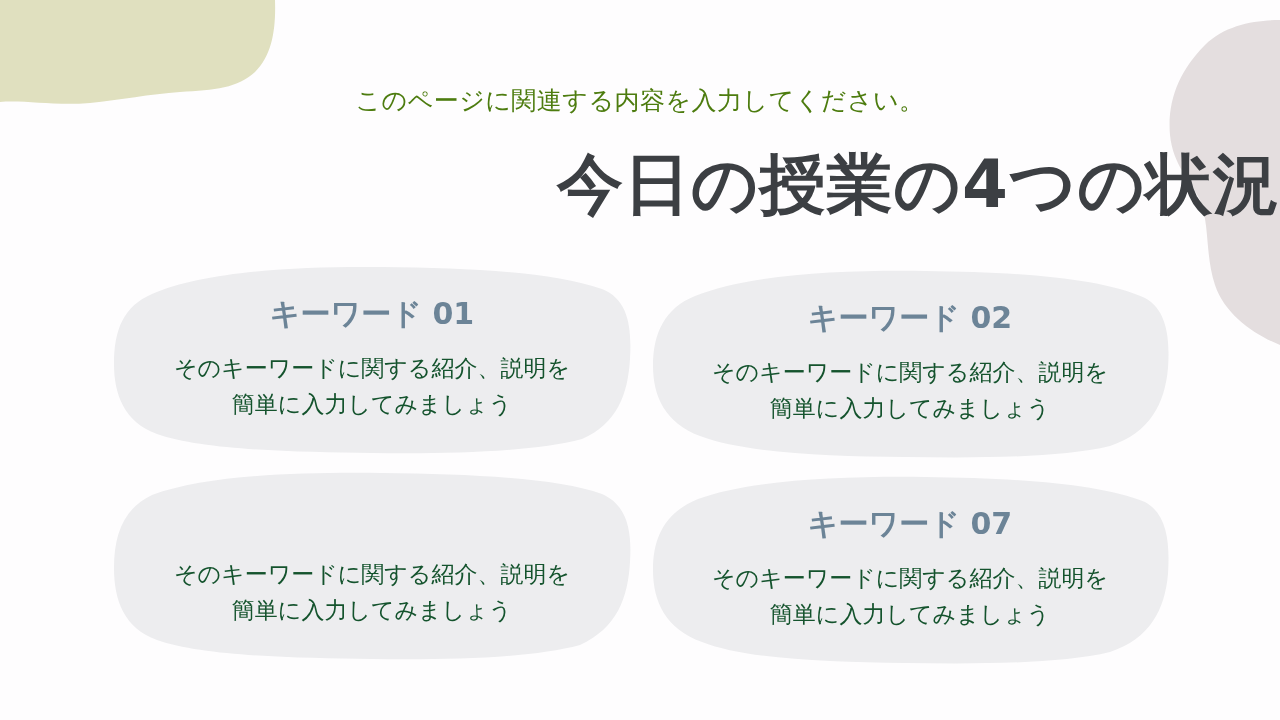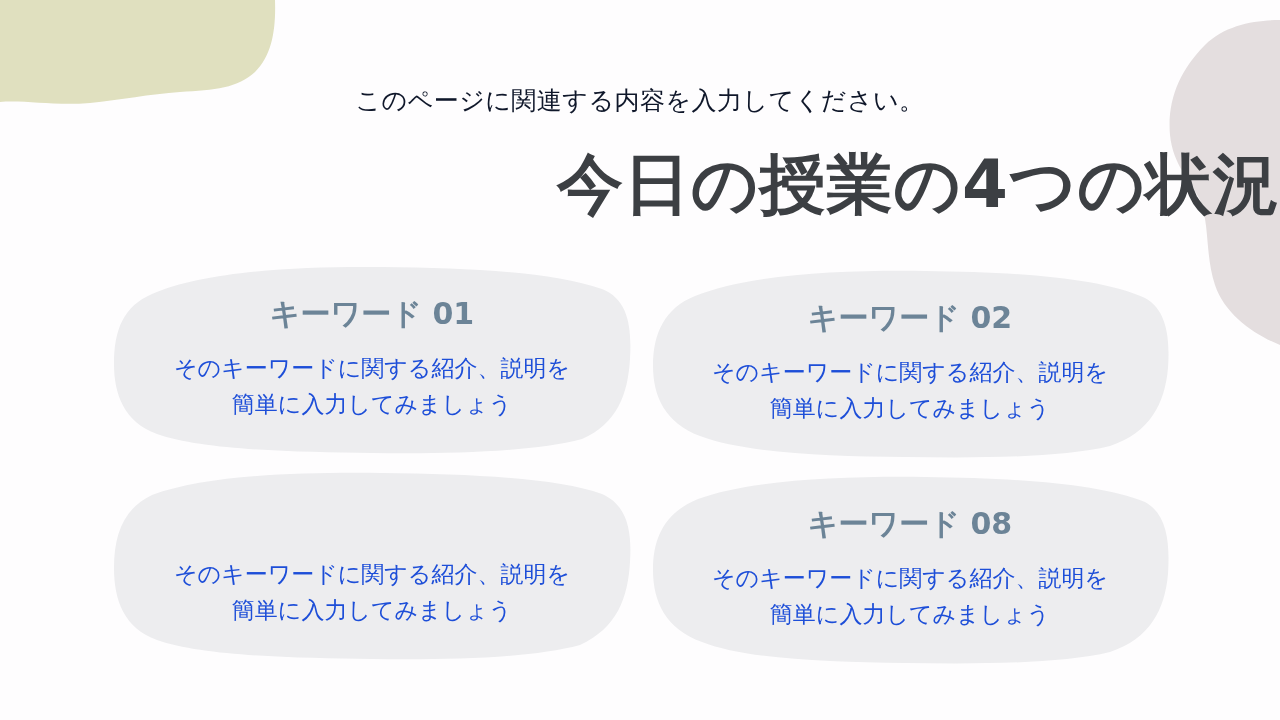--- a/index.html
+++ b/index.html
@@ -32,21 +32,21 @@
     width: 115px;
     height: 330px;
   }
   .subtitle {
     position: absolute;
     left: 0;
     width: 1280px;
     top: 84px;
     text-align: center;
     font-size: 25px;
-    color: #0f172a;
+    color: #4d7c0f;
     letter-spacing: 0.5px;
   }
   .title {
     position: absolute;
     left: 0;
     width: 1280px;
     top: 140px;
     text-align: right;
     font-size: 66px;
     font-weight: bold;
@@ -82,21 +82,21 @@
     font-weight: bold;
     color: #6c8497;
   }
   .card-desc {
     position: absolute;
     left: 0;
     width: 520px;
     top: 86px;
     font-size: 23px;
     line-height: 36px;
-    color: #1d4ed8;
+    color: #14532d;
   }
   #card-1 { left: 112px; top: 264px; }
   #card-2 { left: 650px; top: 268px; }
   #card-3 { left: 112px; top: 470px; }
   #card-4 { left: 650px; top: 474px; }
 </style>
 </head>
 <body>
 
 <div class="slide">
@@ -148,21 +148,21 @@
         <div>簡単に入力してみましょう</div>
       </div>
     </div>
   </div>
 
   <div class="card" id="card-4">
     <svg class="card-bg" viewBox="0 0 520 190" preserveAspectRatio="none">
       <path d="M48,25 C100,6 190,2 275,3 C370,4 450,10 495,28 C517,40 520,68 518,100 C515,135 500,165 460,178 C410,190 330,190 255,189 C175,188 95,185 52,168 C16,155 3,128 3,96 C3,62 16,38 48,25 Z" fill="#ededef"></path>
     </svg>
     <div class="card-inner">
-      <div class="card-title">キーワード 08</div>
+      <div class="card-title">キーワード 07</div>
       <div class="card-desc">
         <div>そのキーワードに関する紹介、説明を</div>
         <div>簡単に入力してみましょう</div>
       </div>
     </div>
   </div>
 
 </div>
 
 </body></html>

